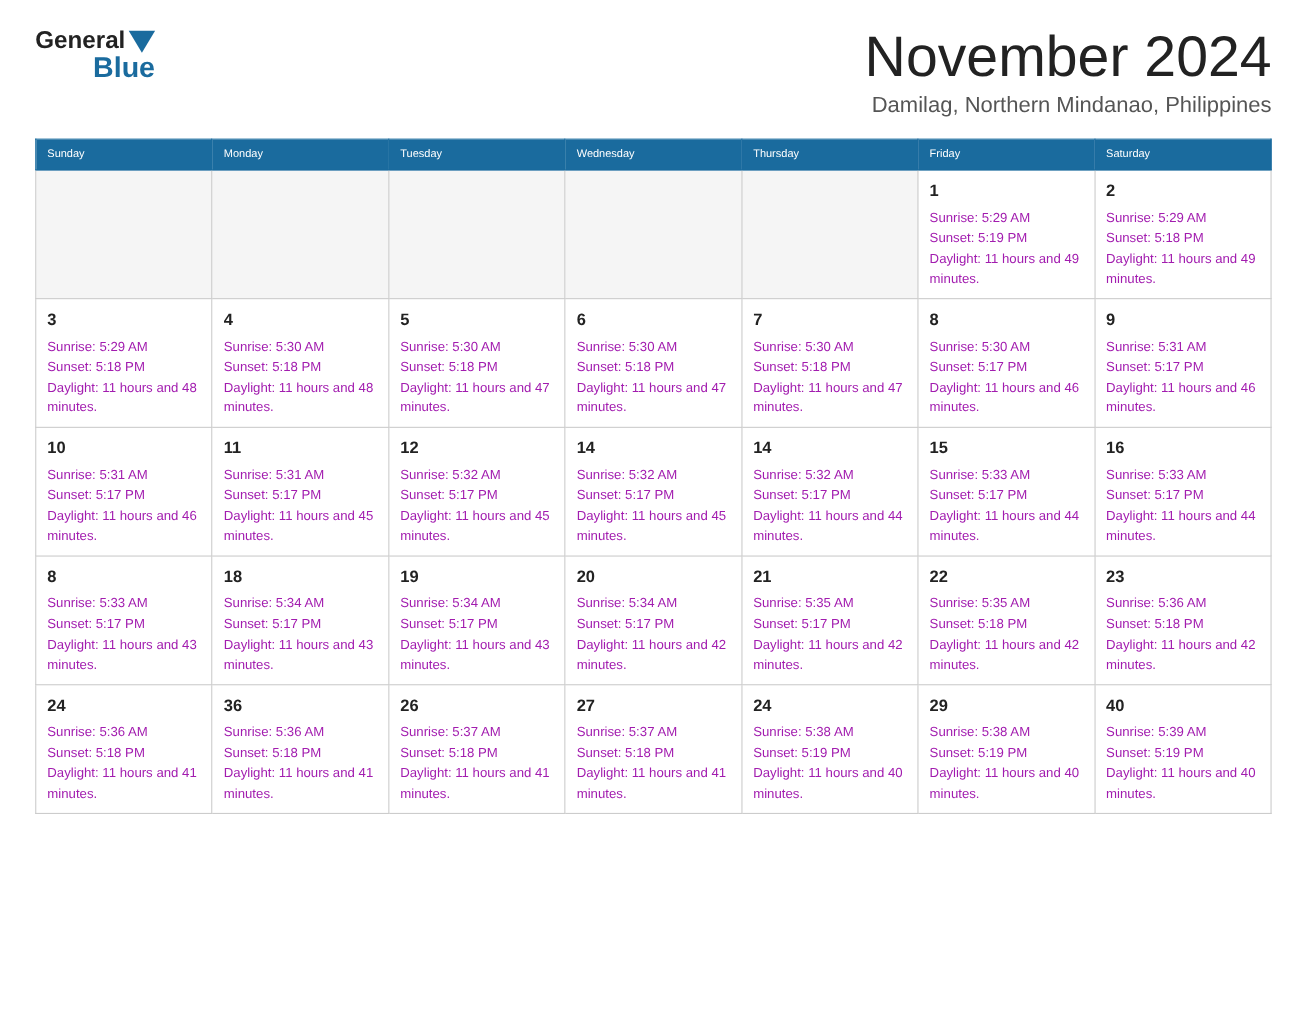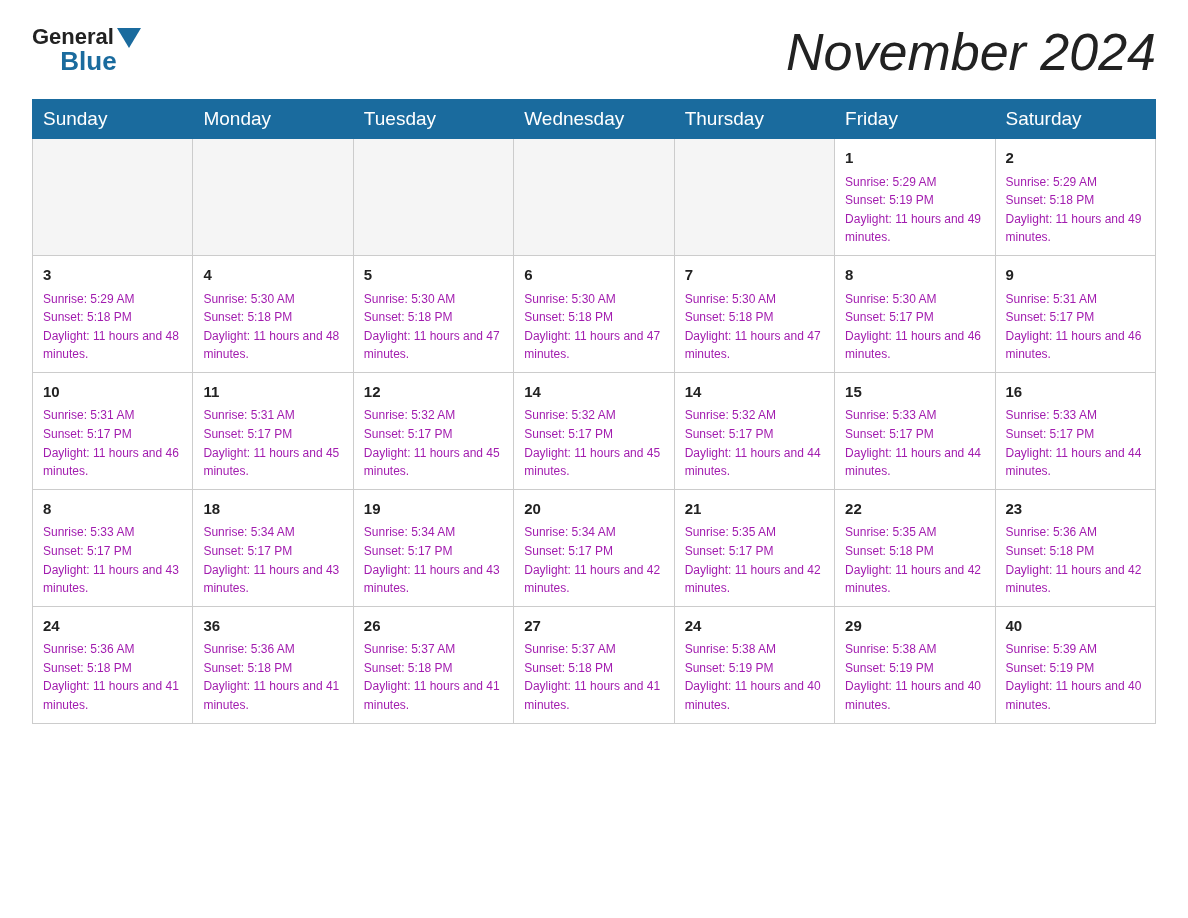--- a/index.html
+++ b/index.html
@@ -13,21 +13,21 @@
     }
     .header-area {
       display: flex;
       justify-content: space-between;
       align-items: flex-start;
       margin-bottom: 18px;
     }
     .logo {
       display: flex;
       flex-direction: column;
-      align-items: center;
+      align-items: flex-end;
     }
     .logo-top {
       display: flex;
       align-items: center;
       font-size: 22px;
       font-weight: bold;
       color: #222;
     }
     .logo-blue-triangle {
       display: inline-block;
@@ -41,42 +41,41 @@
     }
     .logo-bottom {
       font-size: 26px;
       font-weight: bold;
       color: #1a6b9e;
       margin-top: -4px;
       padding-left: 4px;
     }
     .title-area {
       text-align: right;
-      font-style: italic;
     }
     .main-title {
       font-size: 52px;
       font-weight: normal;
       color: #222;
       line-height: 1.1;
     }
     .subtitle {
       font-size: 20px;
       color: #555;
       margin-top: 4px;
     }
     .calendar {
       width: 100%;
       border-collapse: collapse;
       border: 1px solid #aaa;
     }
     .calendar th {
       background: #1a6b9e;
       color: #fff;
-      font-size: 19px;
+      font-size: 10px;
       font-weight: normal;
       padding: 8px 10px;
       text-align: left;
       border: 1px solid #1a6b9e;
     }
     .calendar td {
       vertical-align: top;
       padding: 8px 10px;
       border: 1px solid #ccc;
       width: calc(100% / 7);
@@ -110,20 +109,21 @@
 <div class="header-area">
   <div class="logo">
     <div class="logo-top">
       <span>General</span>
       <span class="logo-blue-triangle"></span>
     </div>
     <div class="logo-bottom">Blue</div>
   </div>
   <div class="title-area">
     <div class="main-title">November 2024</div>
+    <div class="subtitle">Damilag, Northern Mindanao, Philippines</div>
   </div>
 </div>
 
 <table class="calendar">
   <thead>
     <tr>
     <th>Sunday</th>
         <th>Monday</th>
         <th>Tuesday</th>
         <th>Wednesday</th>

